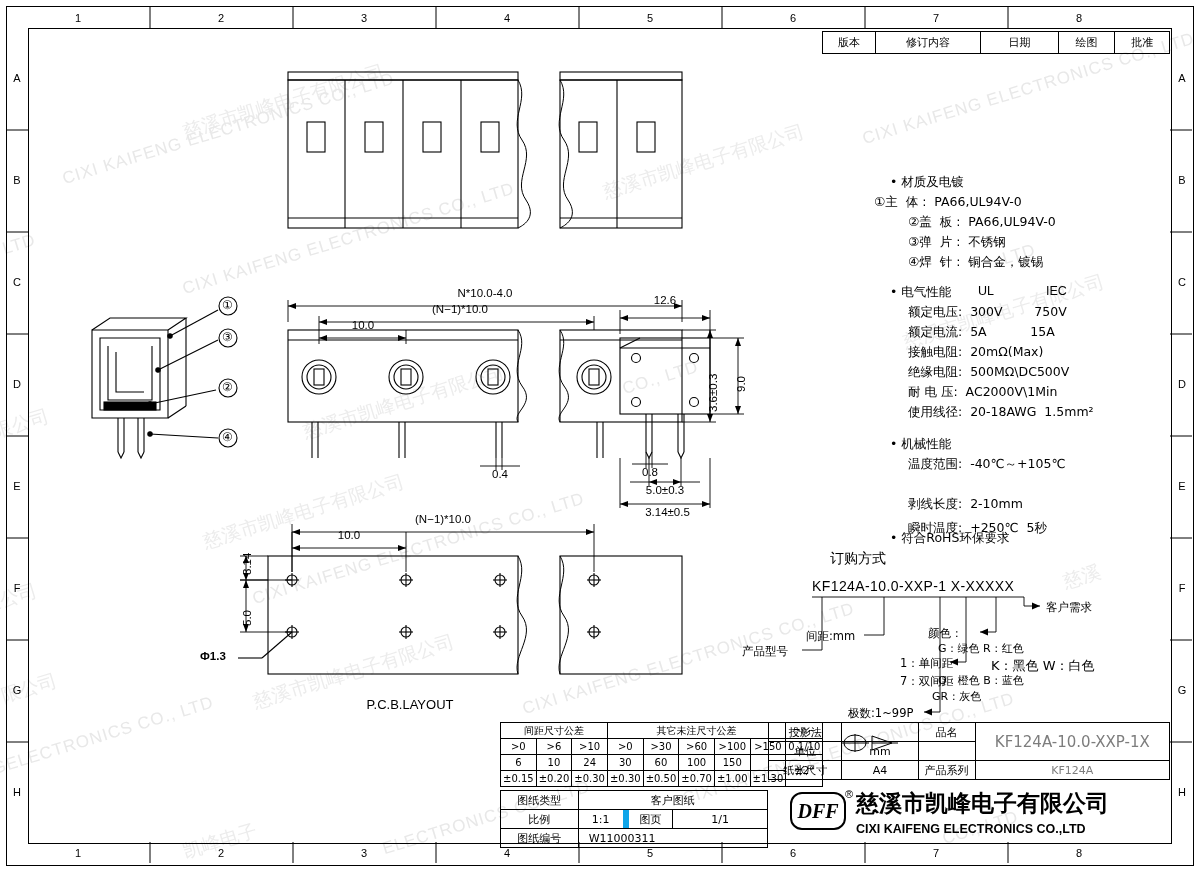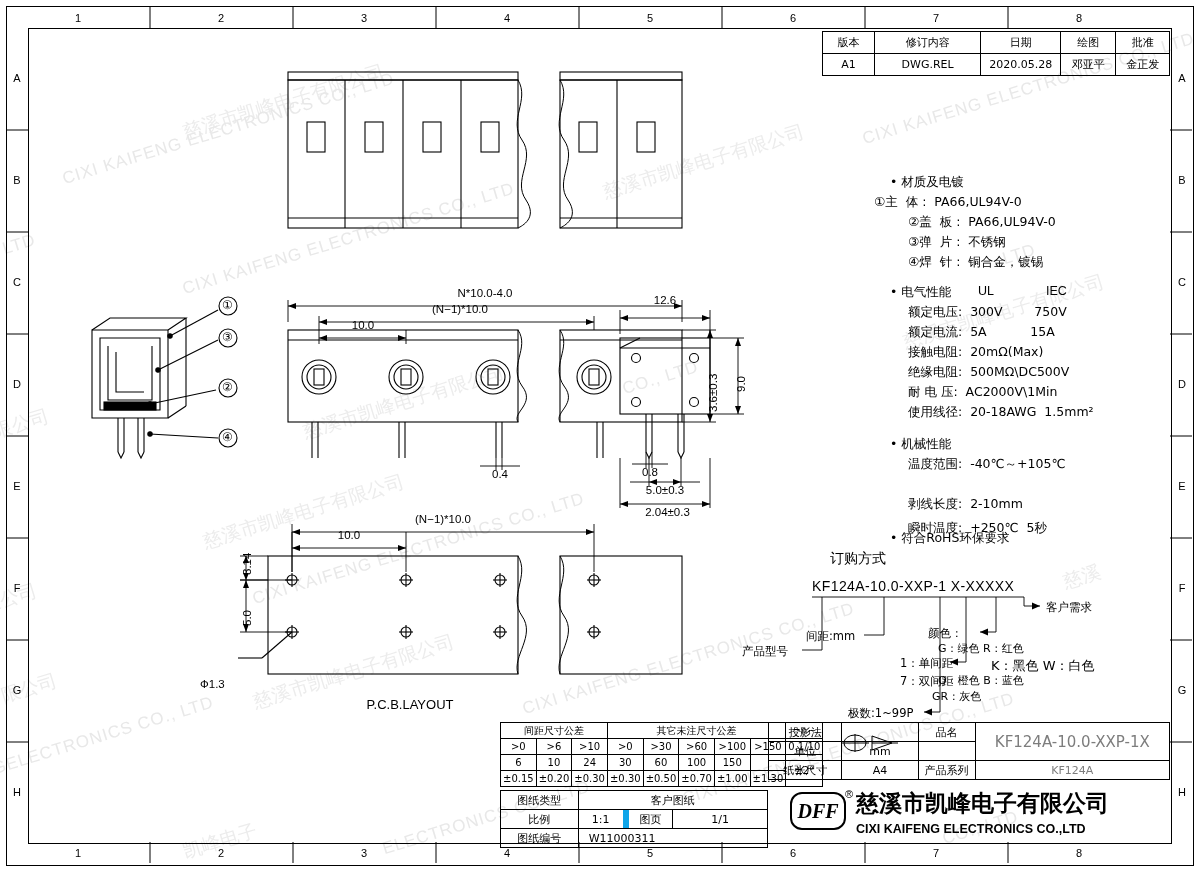--- a/index.html
+++ b/index.html
@@ -138,27 +138,20 @@
 
   <table class="rev cn" style="left:822px;top:31px;width:348px;">
     <tbody>
         <tr>
       <td style="width:52px">版本</td>
       <td style="width:108px">修订内容</td>
       <td style="width:78px">日期</td>
       <td style="width:56px">绘图</td>
       <td style="width:54px">批准</td>
     </tr>
-    <tr>
-      <td>A1</td>
-      <td>DWG.REL</td>
-      <td>2020.05.28</td>
-      <td>邓亚平</td>
-      <td>金正发</td>
-    </tr>
   </tbody>
     </table>
 
   <svg width="1200" height="872" style="z-index:2;">
     <g stroke="#000" fill="none" stroke-width="1.1">
 
       <rect x="288" y="80" width="230" height="148"></rect>
       <rect x="560" y="80" width="122" height="148"></rect>
 
       <path d="M518,80 C530,100 508,120 522,140 C536,160 512,180 526,200 C538,218 522,226 518,228" stroke-width="1"></path>
@@ -410,27 +403,27 @@
   <div class="lyr">
     <div class="lblc" style="left:425px;top:287px;width:120px;">N*10.0-4.0</div>
     <div class="lblc" style="left:400px;top:303px;width:120px;">(N−1)*10.0</div>
     <div class="lblc" style="left:333px;top:319px;width:60px;">10.0</div>
     <div class="vlbl" style="left:707px;top:412px;">3.6±0.3</div>
     <div class="lblc" style="left:475px;top:468px;width:50px;">0.4</div>
     <div class="lblc" style="left:635px;top:294px;width:60px;">12.6</div>
     <div class="vlbl" style="left:735px;top:392px;">9.0</div>
     <div class="lblc" style="left:625px;top:466px;width:50px;">0.8</div>
     <div class="lblc" style="left:620px;top:484px;width:90px;">5.0±0.3</div>
-    <div class="lblc" style="left:620px;top:506px;width:95px;">2.04±0.3</div>
+    <div class="lblc" style="left:620px;top:506px;width:95px;">3.14±0.5</div>
 
     <div class="lblc" style="left:383px;top:513px;width:120px;">(N−1)*10.0</div>
     <div class="lblc" style="left:319px;top:529px;width:60px;">10.0</div>
     <div class="vlbl" style="left:241px;top:575px;">3.14</div>
     <div class="vlbl" style="left:241px;top:626px;">5.0</div>
-    <div class="lbl" style="left:200px;top:678px;">Ф1.3</div>
+    <div class="lbl" style="left:200px;top:650px;font-weight:bold;">Ф1.3</div>
     <div class="lblc" style="left:340px;top:697px;width:140px;font-size:13px;">P.C.B.LAYOUT</div>
 
     <div class="lbl" style="left:222px;top:298px;font-size:12px;">①</div>
     <div class="lbl" style="left:222px;top:330px;font-size:12px;">③</div>
     <div class="lbl" style="left:222px;top:380px;font-size:12px;">②</div>
     <div class="lbl" style="left:222px;top:430px;font-size:12px;">④</div>
   </div>
 
   <div class="lyr">
     <div class="spec cn" style="left:890px;top:172px;">• 材质及电镀</div>

